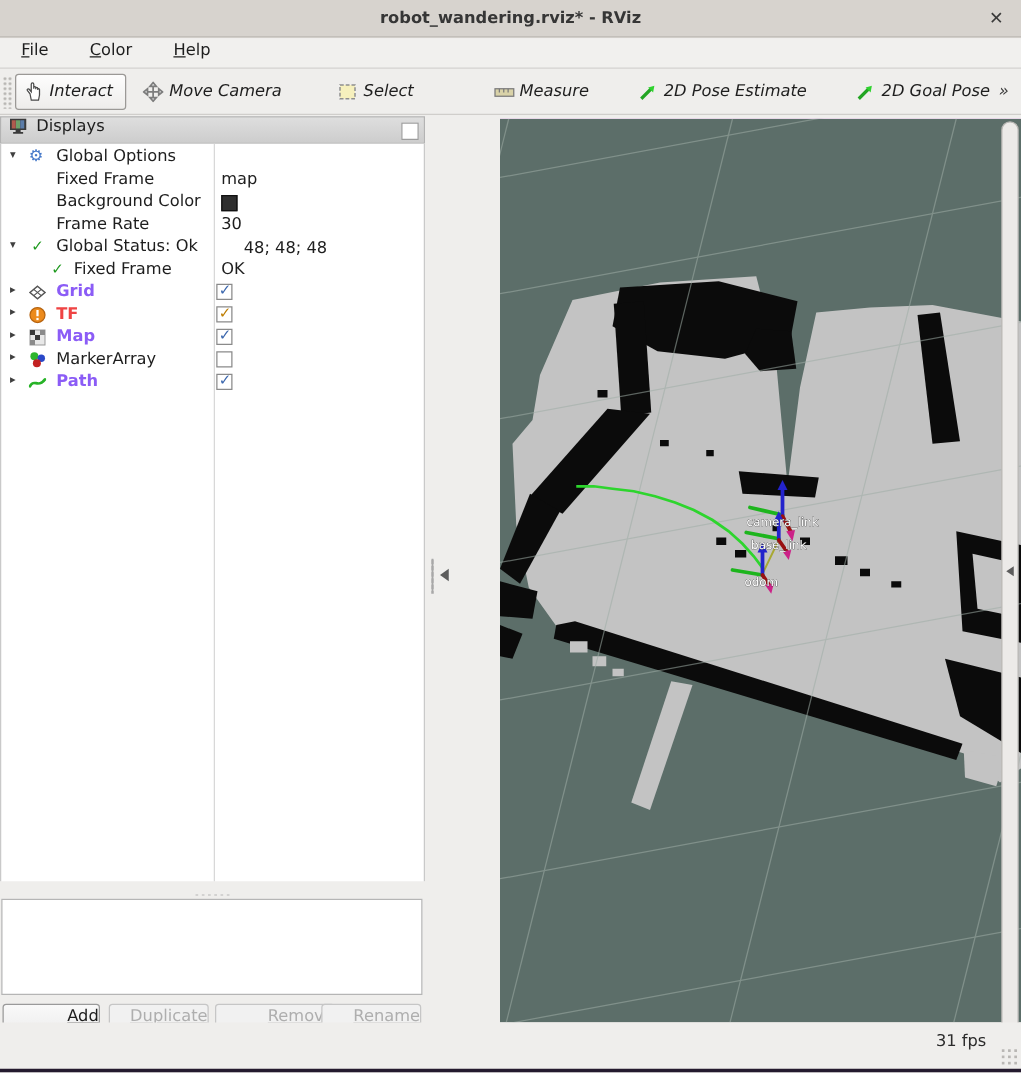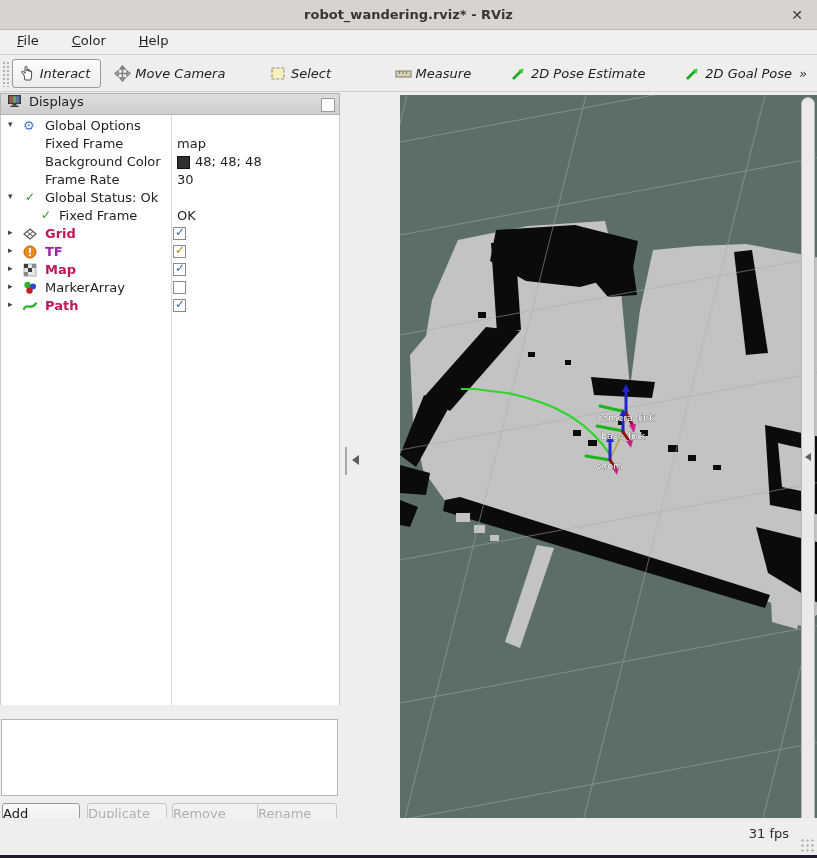--- a/index.html
+++ b/index.html
@@ -30,34 +30,34 @@
   .dp-header { position:absolute; left:0; top:1px; width:340px; height:22px; background:linear-gradient(#dedede,#cdcdcd); border:1px solid #b3b3b3; display:flex; align-items:flex-start; padding-left:6px; gap:7px; }
   .dp-float { position:absolute; right:4px; top:4px; width:14px; height:14px; background:#fff; border:1px solid #9d9d9d; }
   .tree { position:absolute; left:0; top:23px; width:340px; height:590px; background:#ffffff; border-left:1px solid #c9c9c9; border-right:1px solid #c9c9c9; }
   .colsep { position:absolute; left:170px; top:0; width:1px; height:100%; background:#d8d8d8; }
   .trow { position:absolute; left:0; width:338px; height:18px; }
   .texp { position:absolute; left:7px; top:2px; font-size:9px; color:#404040; }
   .ticn { position:absolute; left:22px; top:2px; width:14px; height:14px; }
   .tlbl { position:absolute; left:44px; top:1px; }
   .tlbl.sub { left:58px; }
   .tval { position:absolute; left:176px; top:1px; }
-  .bold-blue { color:#be185d; font-weight:bold; }
-  .bold-orange { color:#a21caf; font-weight:bold; }
+  .bold-blue { color:#8b5cf6; font-weight:bold; }
+  .bold-orange { color:#ef4444; font-weight:bold; }
   .swatch { position:absolute; left:176px; top:3px; width:13px; height:13px; background:#2f2f2f; border:1px solid #111; }
-  .swatch + .tval { left:194px; }
+  .swatch + .tval { left:194px;margin-top:37px; }
   .cbox { position:absolute; left:172px; top:2px; width:13px; height:13px; background:#fff; border:1px solid #8a8a8a; }
   .cbox .chk { position:absolute; left:1px; top:-3px; font-size:12px; font-weight:bold; }
   .chk.blue { color:#3a66ad; } .chk.orange { color:#bd7d00; }
   .gcheck { color:#1f9a1f; font-weight:bold; font-size:12px; position:absolute; left:24px; top:1px; }
   .gcheck.sub { left:40px; }
   .hsplit { position:absolute; left:0; top:620px; width:340px; height:7px; }
   .hsplit .dots { position:absolute; left:155px; top:3px; width:30px; height:2px; background-image:radial-gradient(#a9a9a9 1px, transparent 1.2px); background-size:5px 2px; }
   .descbox { position:absolute; left:1px; top:627px; width:337px; height:77px; background:#fff; border:1px solid #b5b5b5; }
   .dp-buttons { position:absolute; left:0; top:711px; width:340px; height:24px; }
-  .btn { position:absolute; top:0; height:22px; border:1px solid #9a9a9a; border-radius:3px; background:linear-gradient(#f9f9f9,#eeeeee); text-align:left; line-height:20px; color:#1c1c1c;text-decoration:underline; }
+  .btn { position:absolute; top:0; height:22px; border:1px solid #9a9a9a; border-radius:3px; background:linear-gradient(#f9f9f9,#eeeeee); text-align:right; line-height:20px; color:#1c1c1c;text-decoration:underline; }
   .btn.disabled { color:#aeaeae; border-color:#c6c6c6; background:#f1f1f1; }
 
   
   .vsplit-left { position:absolute; left:340px; top:92px; width:32px; height:766px; background:#efeeec; }
   .vdots { position:absolute; left:5px; top:355px; width:2px; height:28px; background-image:radial-gradient(#a8a8a8 1px, transparent 1.2px); background-size:2px 5px; }
   .tri-left { width:0; height:0; border-top:5px solid transparent; border-bottom:5px solid transparent; border-right:7px solid #5c5c5c; position:absolute; }
   .vsplit-left .tri-left { left:12px; top:363px; }
   .right-bar { position:absolute; left:801px; top:97px; width:14px; height:755px; background:#eceae8; border:1px solid #b9b7b4; border-radius:7px; }
   .right-bar .tri-left { left:3px; top:355px; border-top-width:4px; border-bottom-width:4px; border-right-width:6px; }
 

